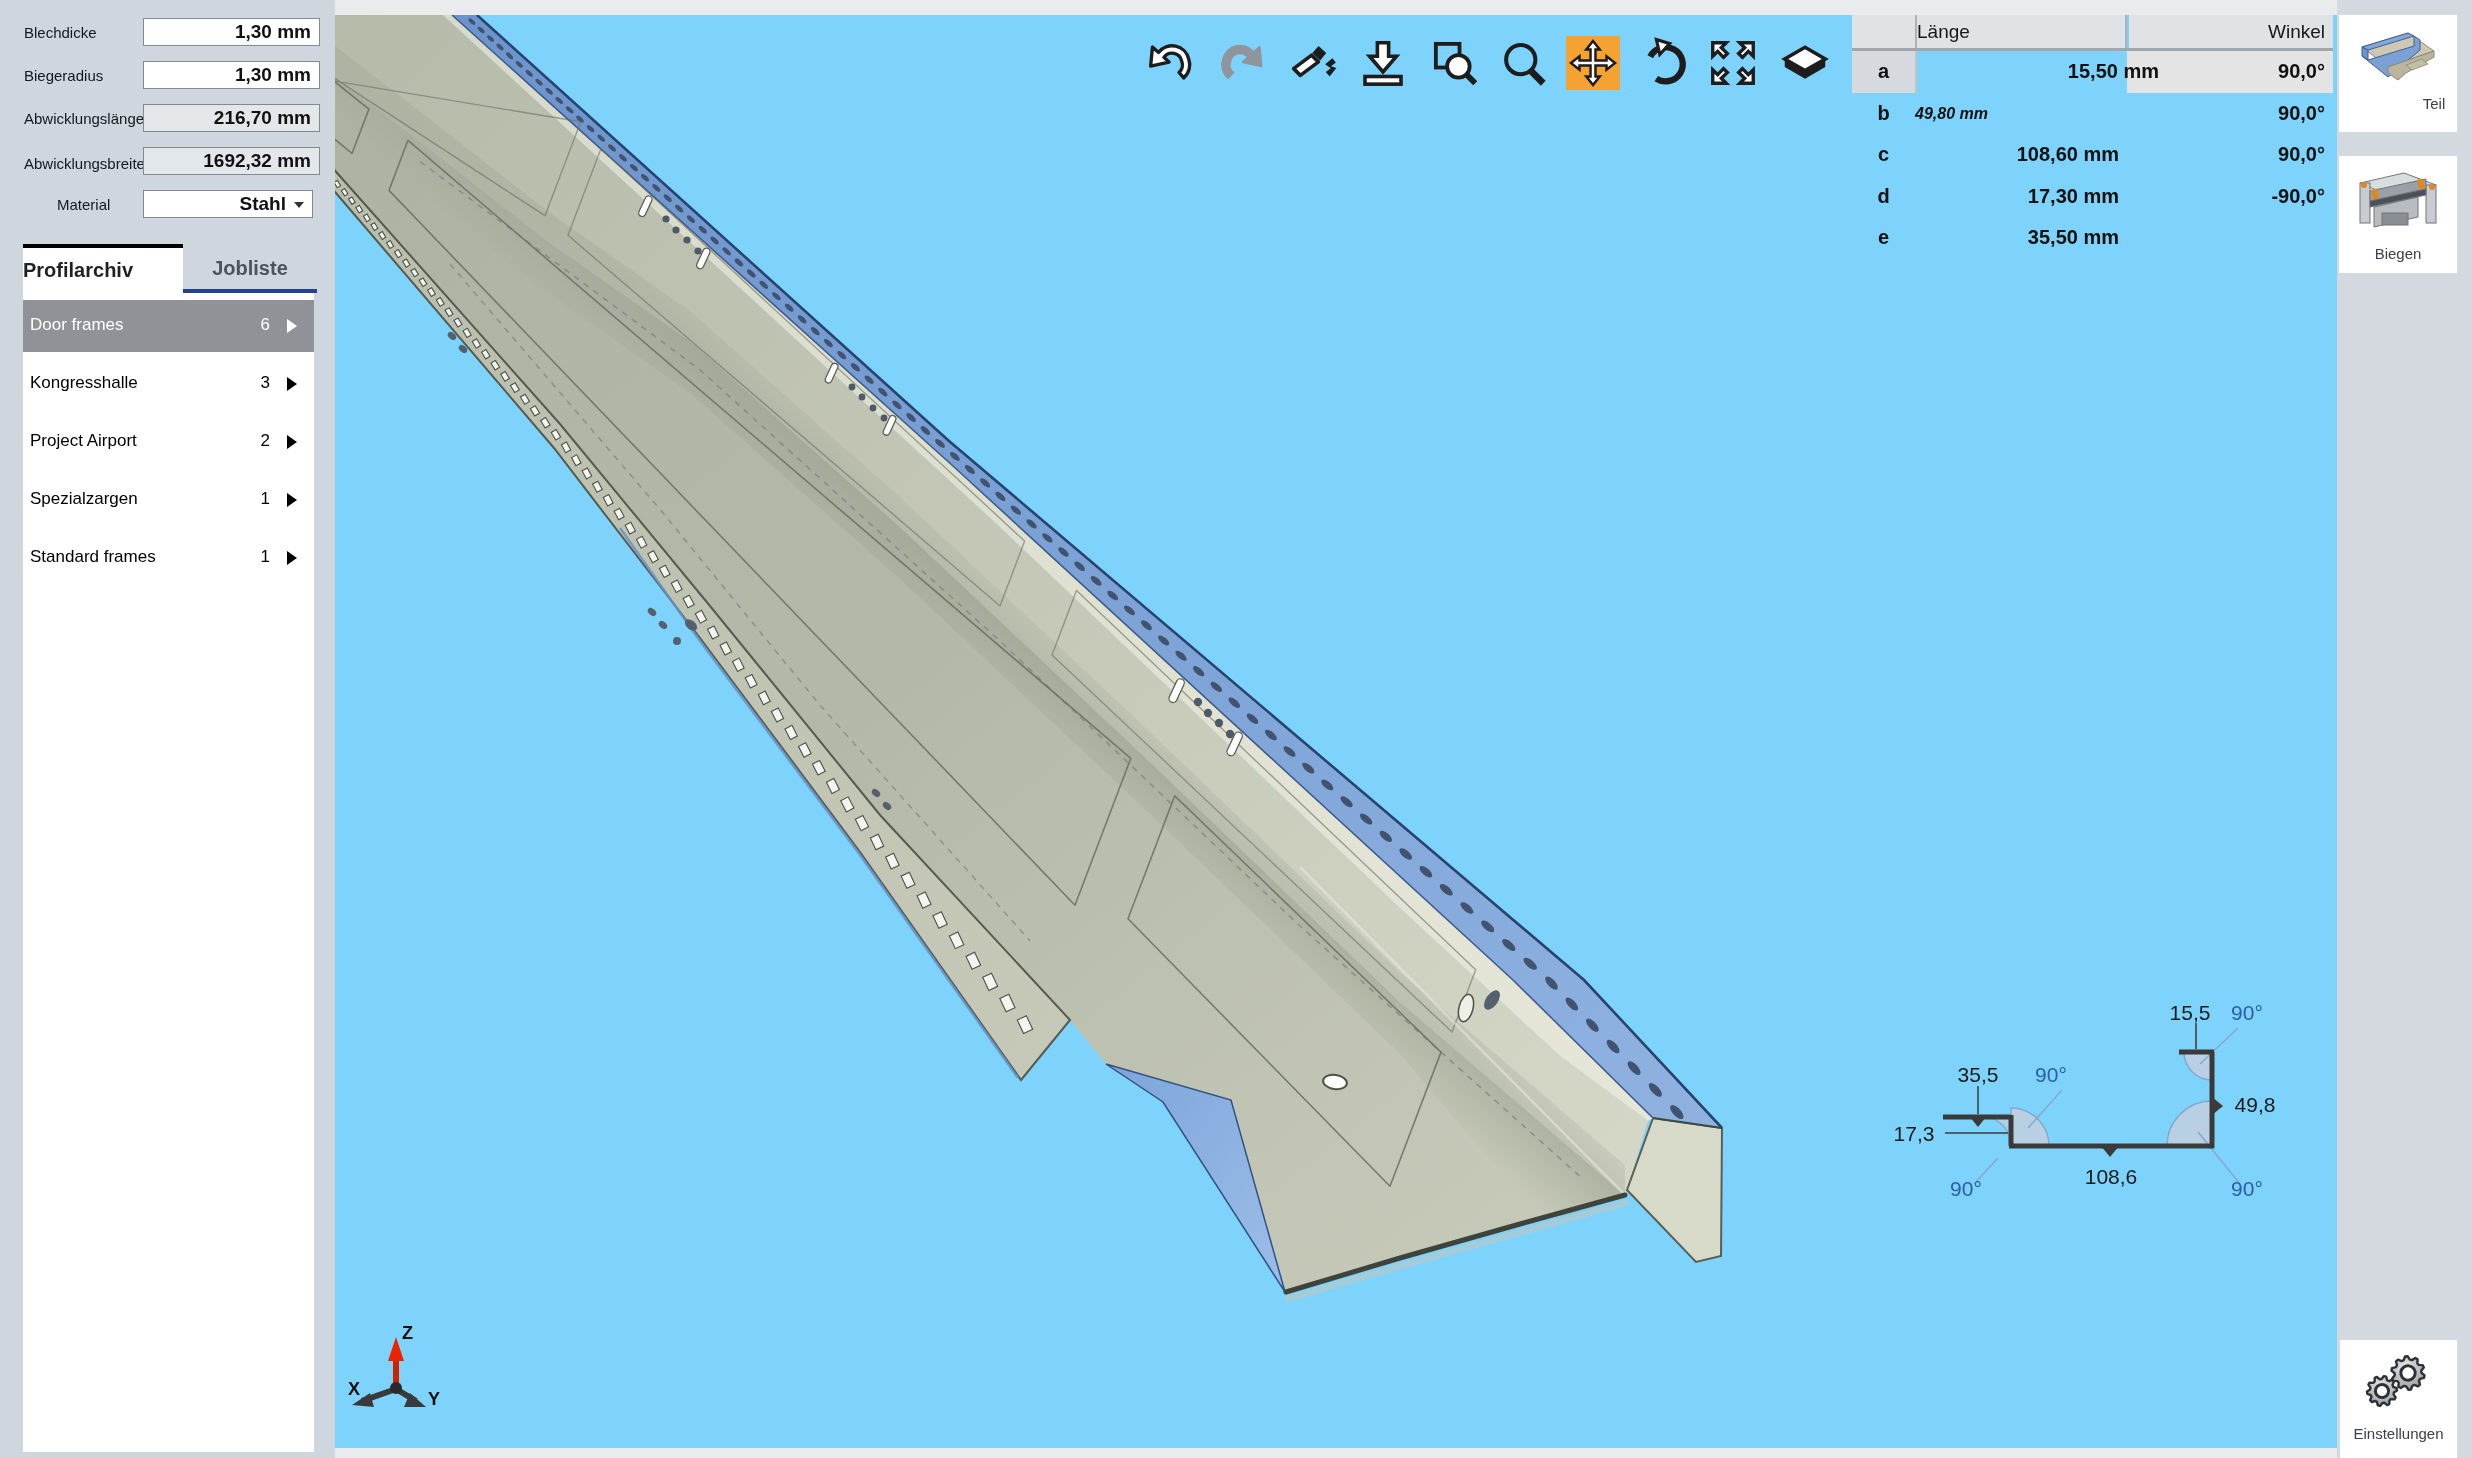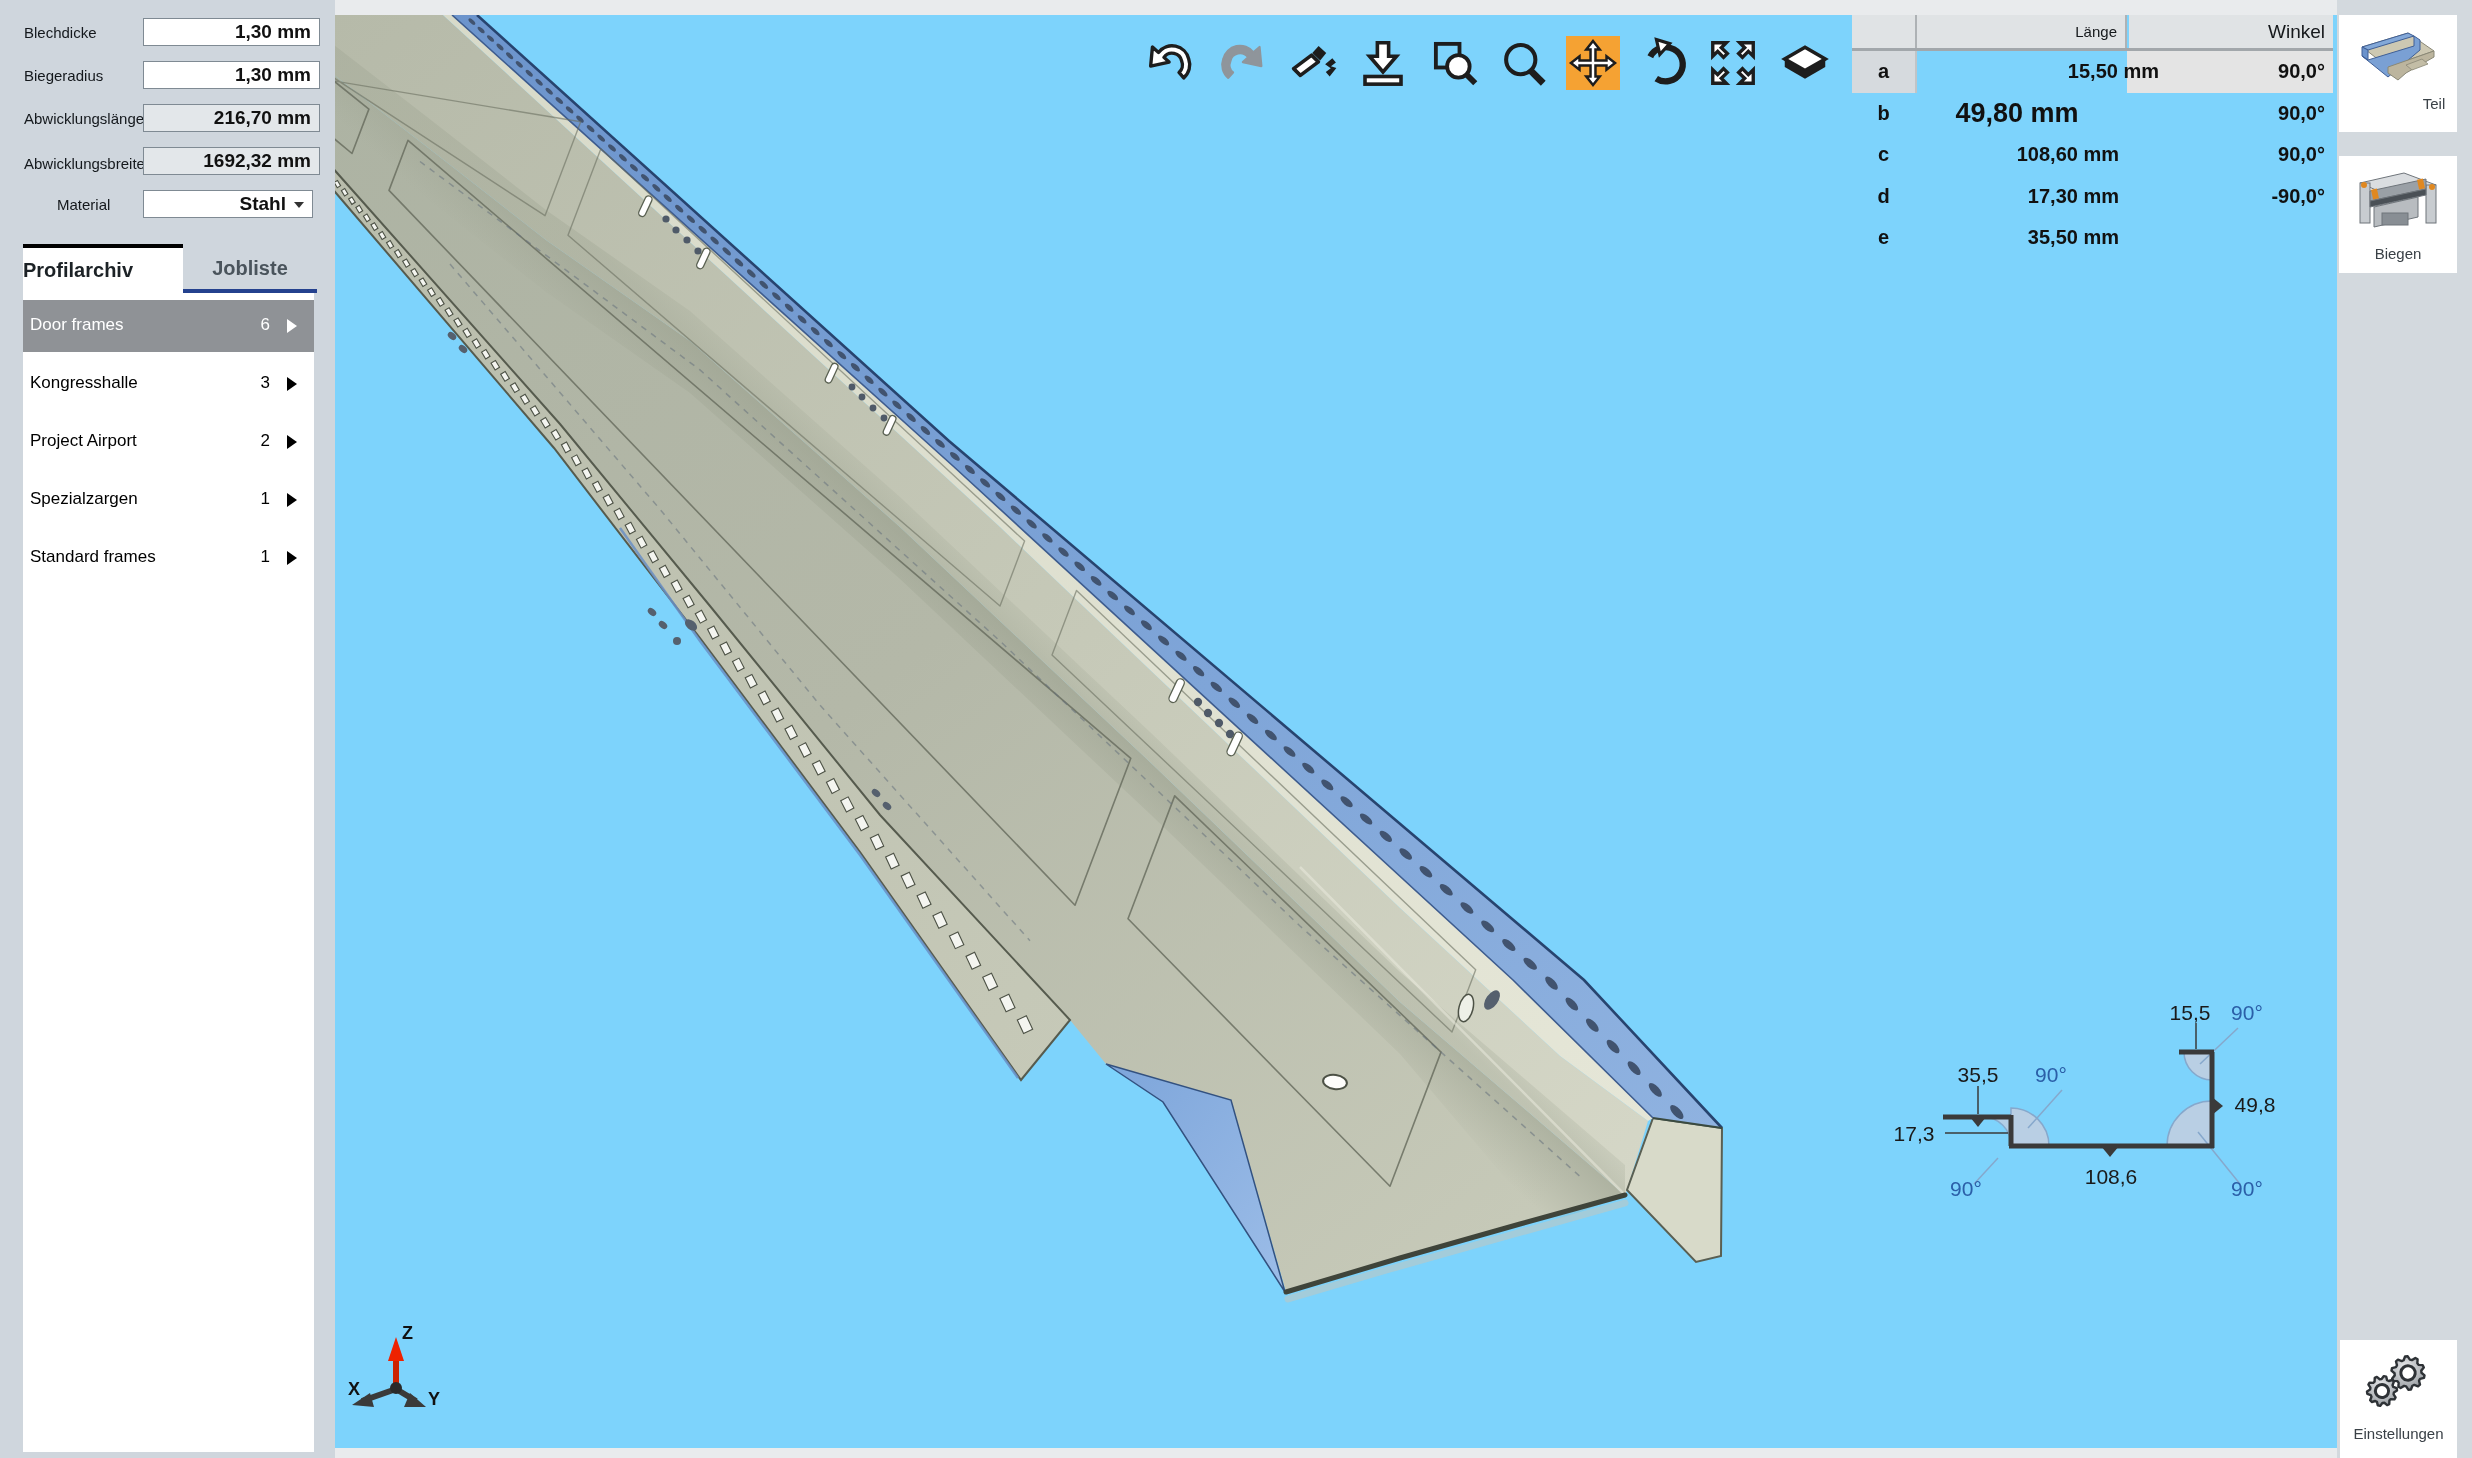--- a/index.html
+++ b/index.html
@@ -330,30 +330,30 @@
 <path d="M21 15 L21 21 L15 21 L17.2 18.8 L14.5 16.2 L16.2 14.5 L18.8 17.2 Z"></path>
 </g>
       </svg></div>
 <div style="position:absolute;left:1778px;top:36px;width:54px;height:54px;"><svg viewBox="0 0 24 24" width="54" height="54">
         <path d="M12 5 L21 10.2 L12 15.4 L3 10.2 Z" fill="#fff" stroke="#1d1d1d" stroke-width="1.6"></path>
         <path d="M3 10.2 L12 15.4 L12 19 L3 13.8 Z" fill="#1d1d1d"></path>
         <path d="M21 10.2 L12 15.4 L12 19 L21 13.8 Z" fill="#1d1d1d"></path>
       </svg></div>
 <div style="position:absolute;left:1852px;top:15px;width:481px;">
 <div style="position:absolute;left:0;top:0;width:63px;height:33px;background:#e0e3e5;border-right:2px solid #aeb2b5;"></div>
-<div style="position:absolute;left:65px;top:0;width:210px;height:33px;background:#e0e3e5;border-right:2px solid #aeb2b5;font-size:15px;color:#15181b;text-align:right;line-height:33px;padding-right:8px;box-sizing:border-box;">Länge</div>
+<div style="position:absolute;left:65px;top:0;width:210px;height:33px;background:#e0e3e5;border-right:2px solid #aeb2b5;font-size:19px;color:#15181b;text-align:left;line-height:33px;padding-right:8px;box-sizing:border-box;">Länge</div>
 <div style="position:absolute;left:277px;top:0;width:204px;height:33px;background:#e0e3e5;font-size:19px;color:#15181b;text-align:right;line-height:33px;padding-right:8px;box-sizing:border-box;">Winkel</div>
 <div style="position:absolute;left:0;top:33px;width:481px;height:3px;background:#a2a7ab;"></div>
 <div style="position:absolute;left:0;top:36px;width:63px;height:41.5px;background:#d6dade;border-right:2px solid #c0c4c7;"></div>
 <div style="position:absolute;left:275px;top:36px;width:206px;height:41.5px;background:#e4e4e4;"></div>
 <div style="position:absolute;left:0;top:36px;width:63px;height:41.5px;font-size:20px;font-weight:bold;color:#111;text-align:center;line-height:41.5px;">a</div>
 <div style="position:absolute;left:63px;top:36px;width:252px;height:41.5px;font-size:20px;font-weight:bold;color:#111;text-align:right;line-height:41.5px;padding-right:8px;box-sizing:border-box;">15,50 mm</div>
 <div style="position:absolute;left:275px;top:36px;width:206px;height:41.5px;font-size:20px;font-weight:bold;color:#111;text-align:right;line-height:41.5px;padding-right:8px;box-sizing:border-box;">90,0°</div>
 <div style="position:absolute;left:0;top:77.5px;width:63px;height:41.5px;font-size:20px;font-weight:bold;color:#111;text-align:center;line-height:41.5px;">b</div>
-<div style="position:absolute;left:63px;top:77.5px;width:212px;height:41.5px;font-size:27px;font-weight:bold;color:#111;text-align:center;line-height:41.5px;padding-right:8px;box-sizing:border-box;">49,80 mm</div>
+<div style="position:absolute;left:63px;top:77.5px;width:212px;height:41.5px;font-size:16px;font-weight:bold;color:#111;text-align:left;line-height:41.5px;padding-right:8px;box-sizing:border-box;font-style:italic;">49,80 mm</div>
 <div style="position:absolute;left:275px;top:77.5px;width:206px;height:41.5px;font-size:20px;font-weight:bold;color:#111;text-align:right;line-height:41.5px;padding-right:8px;box-sizing:border-box;">90,0°</div>
 <div style="position:absolute;left:0;top:119.0px;width:63px;height:41.5px;font-size:20px;font-weight:bold;color:#111;text-align:center;line-height:41.5px;">c</div>
 <div style="position:absolute;left:63px;top:119.0px;width:212px;height:41.5px;font-size:20px;font-weight:bold;color:#111;text-align:right;line-height:41.5px;padding-right:8px;box-sizing:border-box;">108,60 mm</div>
 <div style="position:absolute;left:275px;top:119.0px;width:206px;height:41.5px;font-size:20px;font-weight:bold;color:#111;text-align:right;line-height:41.5px;padding-right:8px;box-sizing:border-box;">90,0°</div>
 <div style="position:absolute;left:0;top:160.5px;width:63px;height:41.5px;font-size:20px;font-weight:bold;color:#111;text-align:center;line-height:41.5px;">d</div>
 <div style="position:absolute;left:63px;top:160.5px;width:212px;height:41.5px;font-size:20px;font-weight:bold;color:#111;text-align:right;line-height:41.5px;padding-right:8px;box-sizing:border-box;">17,30 mm</div>
 <div style="position:absolute;left:275px;top:160.5px;width:206px;height:41.5px;font-size:20px;font-weight:bold;color:#111;text-align:right;line-height:41.5px;padding-right:8px;box-sizing:border-box;">-90,0°</div>
 <div style="position:absolute;left:0;top:202.0px;width:63px;height:41.5px;font-size:20px;font-weight:bold;color:#111;text-align:center;line-height:41.5px;">e</div>
 <div style="position:absolute;left:63px;top:202.0px;width:212px;height:41.5px;font-size:20px;font-weight:bold;color:#111;text-align:right;line-height:41.5px;padding-right:8px;box-sizing:border-box;">35,50 mm</div>
 <div style="position:absolute;left:275px;top:202.0px;width:206px;height:41.5px;font-size:20px;font-weight:bold;color:#111;text-align:right;line-height:41.5px;padding-right:8px;box-sizing:border-box;"></div>

